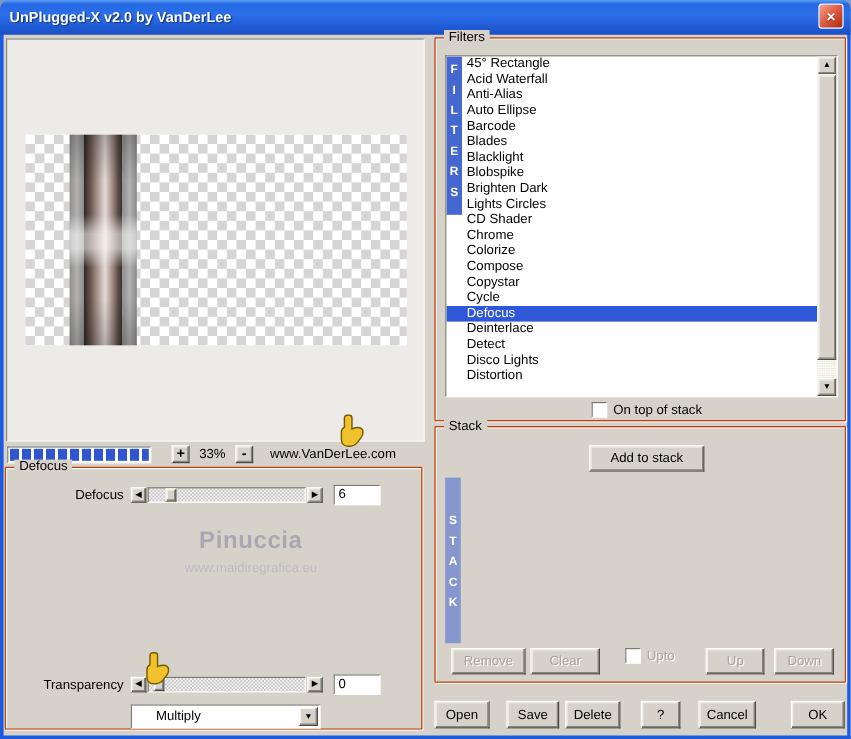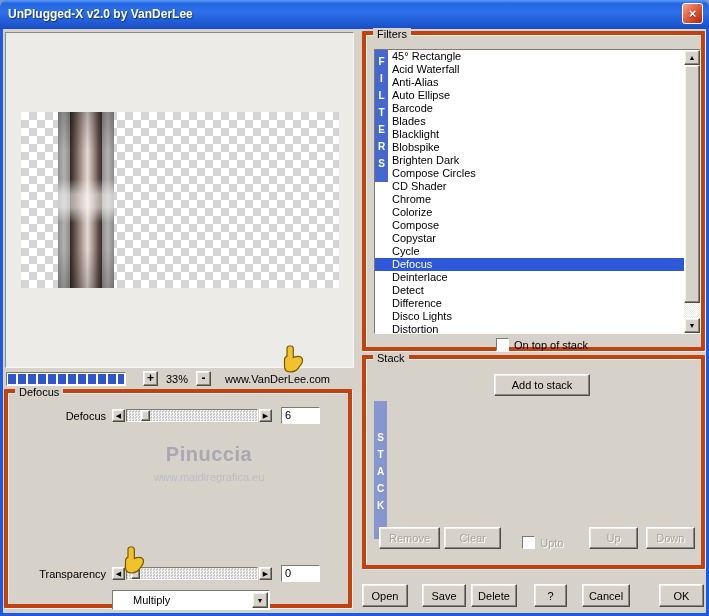--- a/index.html
+++ b/index.html
@@ -28,21 +28,21 @@
   
   .raised{
     background:#d6d2c9;
     border:1px solid;border-color:#fff #4e4e46 #4e4e46 #fff;
     box-shadow:inset -1px -1px 0 #86867e, inset 1px 1px 0 #f2f0ea;
   }
   .sunken{border:1px solid;border-color:#7c7c74 #fff #fff #7c7c74;}
   .btn{display:flex;align-items:center;justify-content:center;font-size:11px;}
   .btn.disabled{color:#a9a59a;text-shadow:1px 1px 0 #fff;}
   .groupbox{
-    position:absolute;border:4px solid #c2410c;border-radius:1px;
+    position:absolute;border:1px solid #c2410c;border-radius:1px;
     box-shadow:inset 1px 1px 0 rgba(255,255,255,.75), 1px 1px 0 rgba(255,255,255,.75);
   }
   .legend{position:absolute;top:-7px;left:7px;background:#d6d2c9;padding:0 4px;line-height:13px;}
   
   .preview-panel{
     position:absolute;left:5px;top:32px;width:349px;height:336px;
     background:#ecebe7;border:1px solid;border-color:#8a8a84 #f6f5f1 #f6f5f1 #8a8a84;
     display:flex;align-items:center;justify-content:center;
   }
   .checker-img{
@@ -118,21 +118,21 @@
     background-size:2px 2px;
   }
   .sb-thumb{position:absolute;left:0;top:0;width:16px;height:94%;}
   .ontop-row{position:absolute;left:130px;top:303px;display:flex;align-items:center;}
   .checkbox{width:13px;height:13px;background:#fff;margin-right:5px;flex:none;}
   
   .stack-group{left:362px;top:355px;width:343px;height:214px;}
   .add-btn{position:absolute;left:128px;top:15px;width:96px;height:22px;}
   .stack-strip{position:absolute;left:8px;top:42px;height:138px;background:var(--stack_strip,#8696cf);
     display:flex;flex-direction:column;justify-content:center;}
-  .stack-controls{position:absolute;left:13px;top:168px;right:6px;display:flex;align-items:flex-end;height:22px;}
+  .stack-controls{position:absolute;left:13px;top:184px;right:6px;display:flex;align-items:flex-start;height:22px;}
   .sc-btn{height:22px;}
   .b-remove{width:62px;}
   .b-clear{width:58px;margin-left:4px;}
   .upto{display:flex;align-items:center;margin-left:21px;color:#a9a59a;text-shadow:1px 1px 0 #fff;}
   .b-up{width:49px;margin-left:26px;}
   .b-down{width:50px;margin-left:8px;}
   
   .footer{position:absolute;left:362px;top:584px;width:345px;height:23px;display:flex;align-items:center;}
   .f-btn{height:23px;}
   .b-open{width:46px;}
@@ -224,31 +224,30 @@
 
       <div class="list-item">45° Rectangle</div>
           <div class="list-item">Acid Waterfall</div>
           <div class="list-item">Anti-Alias</div>
           <div class="list-item">Auto Ellipse</div>
           <div class="list-item">Barcode</div>
           <div class="list-item">Blades</div>
           <div class="list-item">Blacklight</div>
           <div class="list-item">Blobspike</div>
           <div class="list-item">Brighten Dark</div>
-          <div class="list-item">Compose Circles</div>
+          <div class="list-item">Lights Circles</div>
           <div class="list-item">CD Shader</div>
           <div class="list-item">Chrome</div>
           <div class="list-item">Colorize</div>
           <div class="list-item">Compose</div>
           <div class="list-item">Copystar</div>
           <div class="list-item">Cycle</div>
           <div class="list-item selected">Defocus</div>
           <div class="list-item">Deinterlace</div>
           <div class="list-item">Detect</div>
-          <div class="list-item">Difference</div>
           <div class="list-item">Disco Lights</div>
           <div class="list-item">Distortion</div>
         </div>
       <div class="vstrip filters-strip">F
 I
 L
 T
 E
 R
 S</div>

